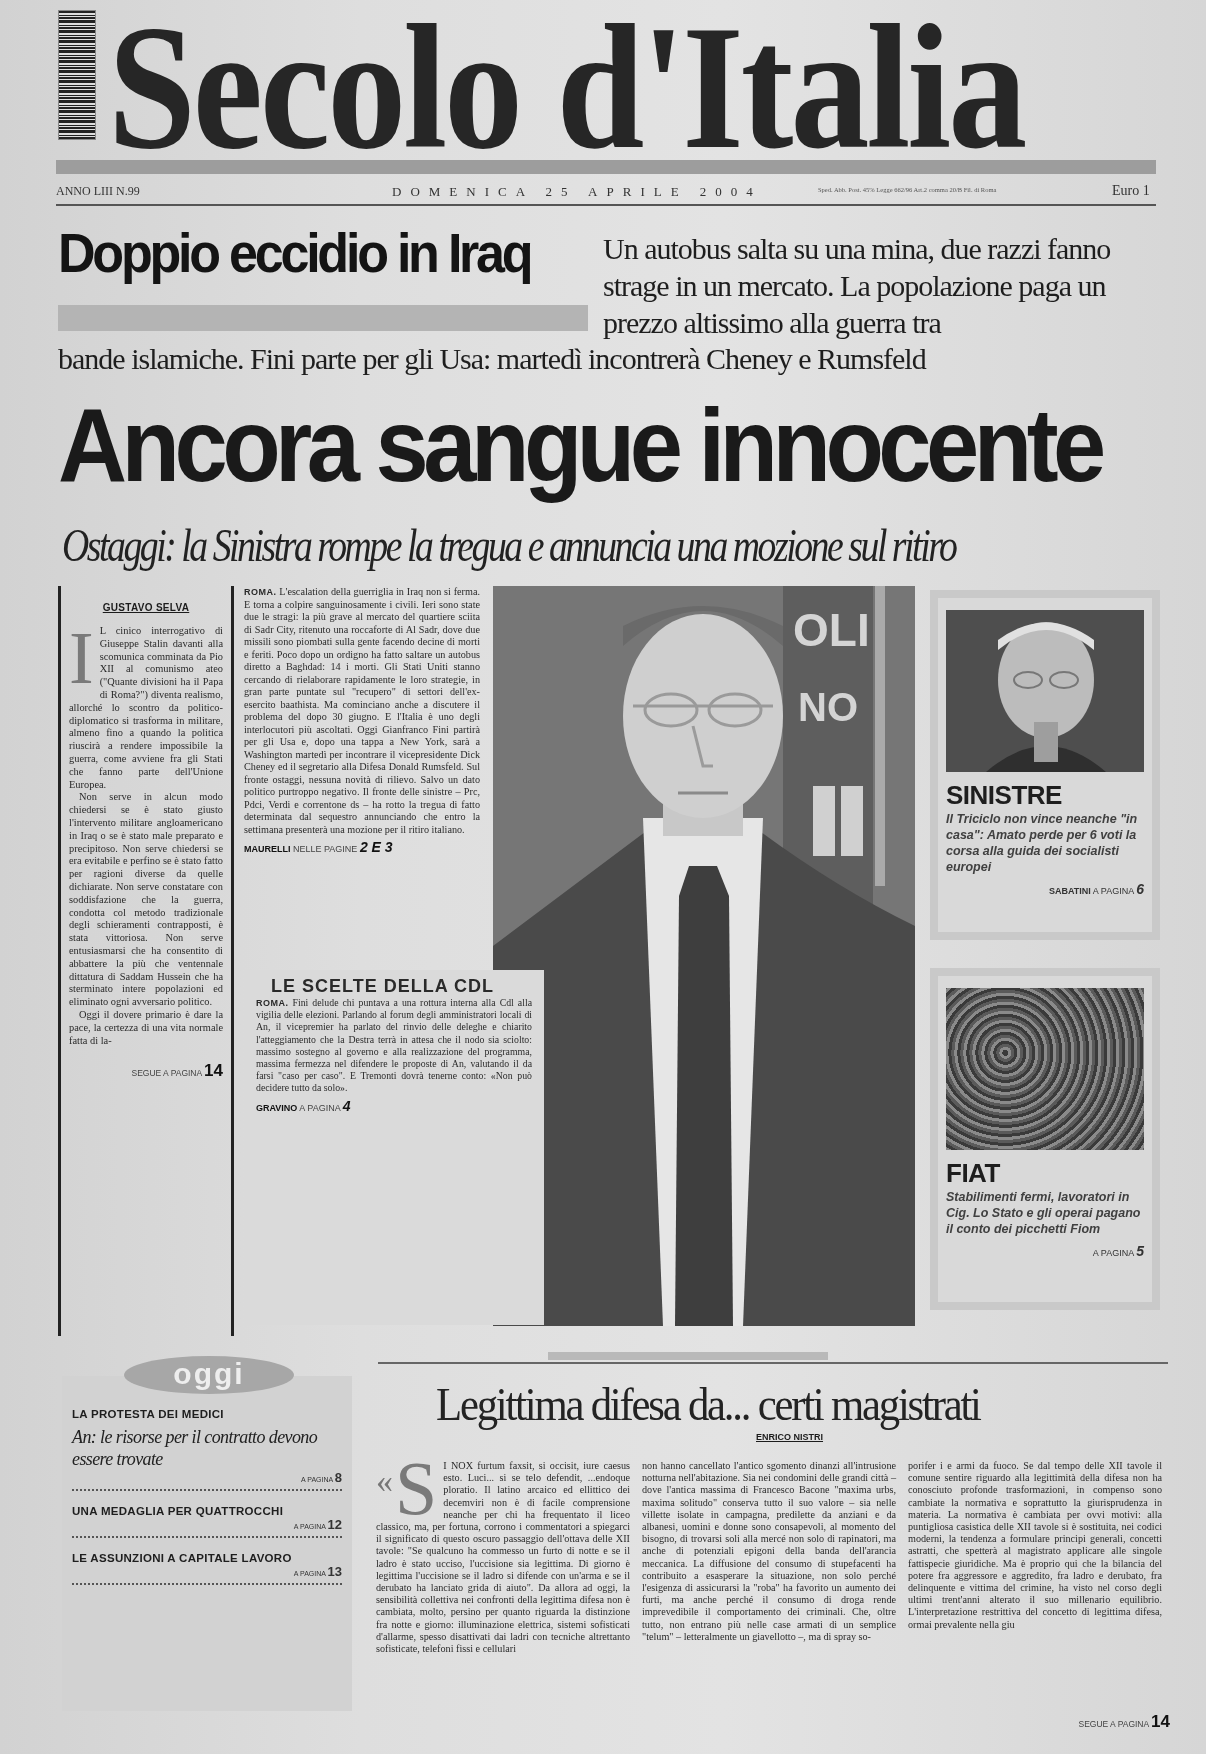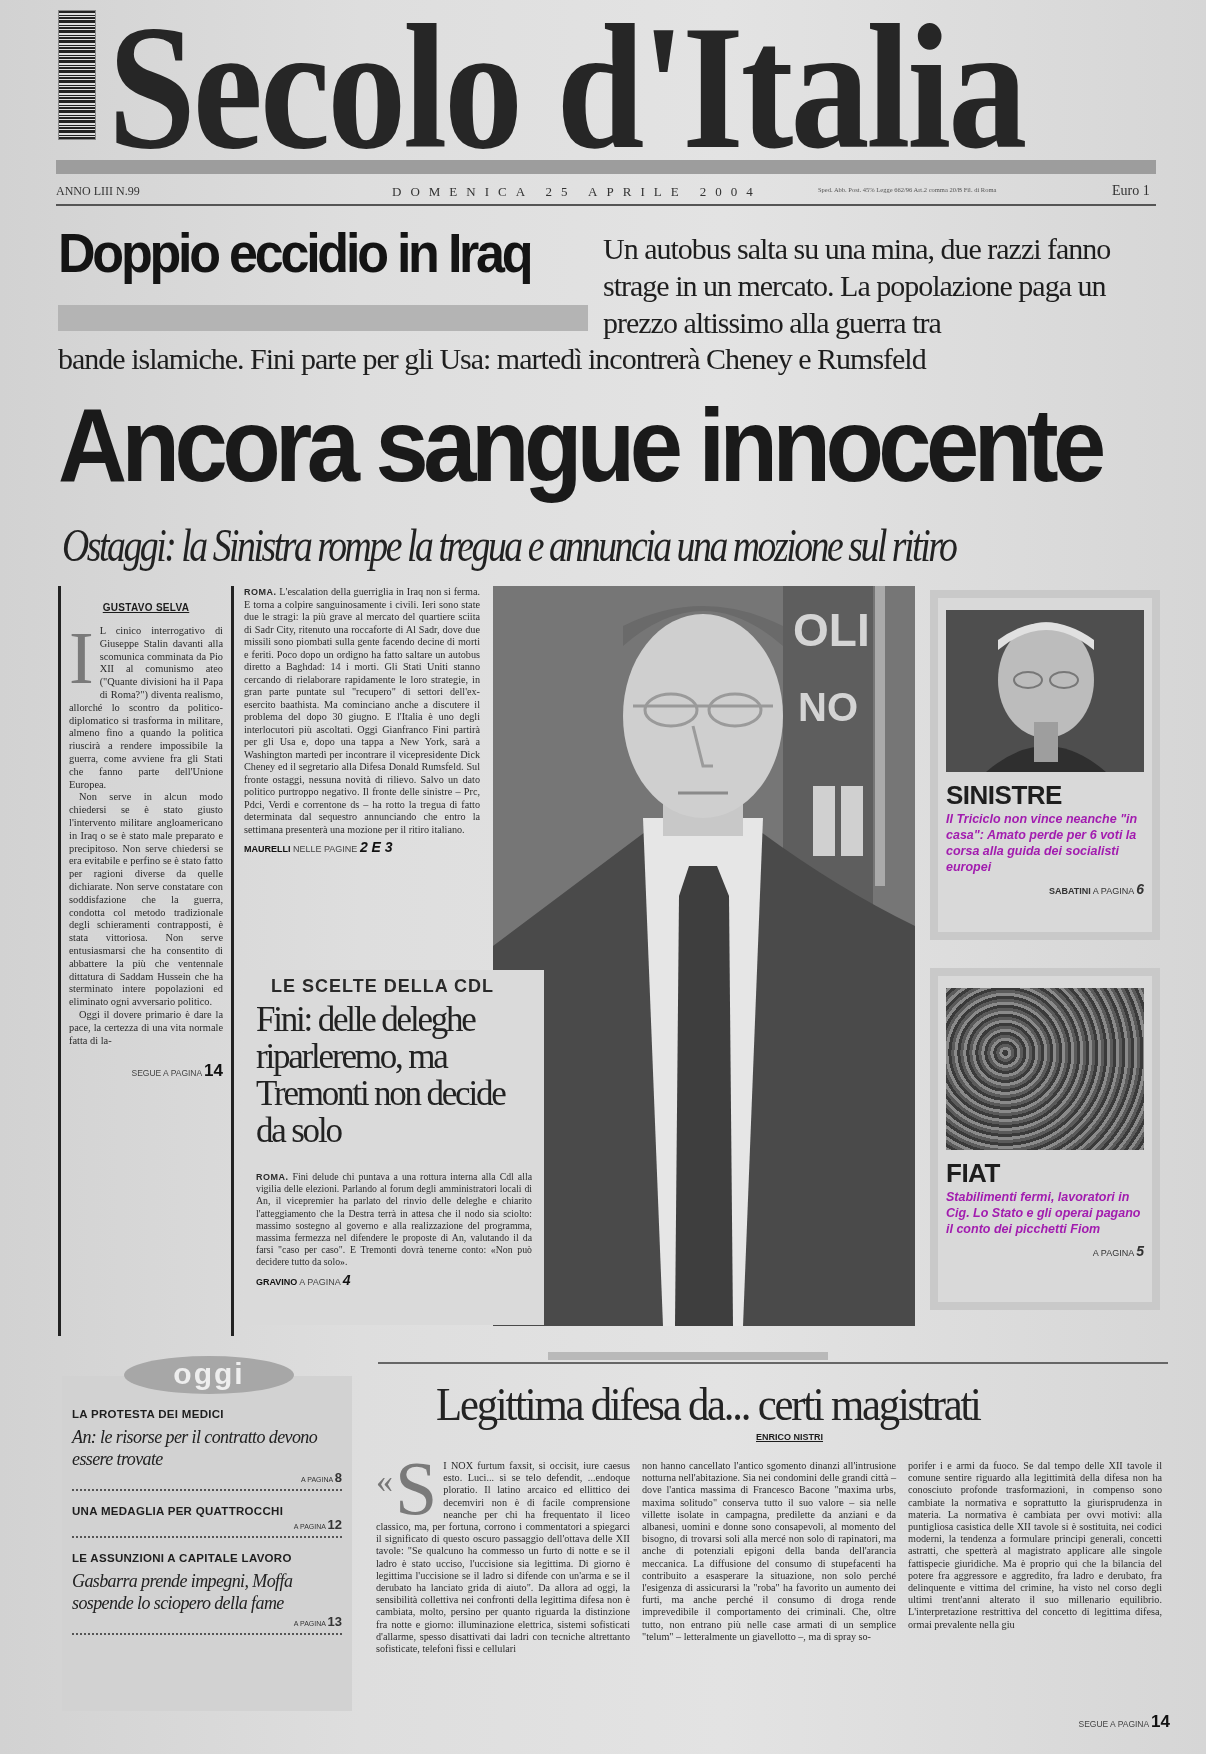--- a/index.html
+++ b/index.html
@@ -85,21 +85,21 @@
 
   
   .cdl-box { left: 244px; top: 970px; width: 300px; height: 355px; background: #dadada; padding: 6px 12px; }
   .cdl-kicker { font-family: "Liberation Sans", sans-serif; font-weight: 700; font-size: 18px; letter-spacing: 1px; color: #2a2a2a; margin-left: 15px; }
   .cdl-head { font-size: 35px; line-height: 37px; letter-spacing: -2.2px; color: #222; margin: 4px 0 22px; }
 
   
   .side-box { left: 930px; width: 230px; background: #d9d9d9; border: 8px solid #c9c9c9; padding: 12px 8px; }
   .side-box .thumb { width: 100%; height: 162px; background: #555; position: relative; overflow: hidden; }
   .side-kicker { font-family: "Liberation Sans", sans-serif; font-weight: 700; font-size: 26px; letter-spacing: -0.5px; margin-top: 8px; color: #1e1e1e; }
-  .side-text { font-family: "Liberation Sans", sans-serif; font-weight: 700; font-style: italic; font-size: 12.5px; line-height: 16px; color: #a21caf; }
+  .side-text { font-family: "Liberation Sans", sans-serif; font-weight: 700; font-style: italic; font-size: 12.5px; line-height: 16px; color: #404040; }
   .side-ref { font-family: "Liberation Sans", sans-serif; font-size: 9px; text-align: right; margin-top: 6px; color: #333; }
   .side-ref b.n { font-size: 14px; font-weight: 700; font-style: italic; }
 
   
   .oggi-badge { left: 124px; top: 1356px; width: 170px; height: 38px; border-radius: 50%;
     background: #a7a7a7; color: #eee; text-align: center;
     font-family: "Liberation Sans", sans-serif; font-weight: 700; font-size: 30px; line-height: 36px; letter-spacing: 2px; }
   .oggi-box { left: 62px; top: 1376px; width: 290px; height: 335px; background: #d2d2d2; padding: 32px 10px 0 10px; }
   .oggi-item { border-bottom: 2px dotted #555; padding-bottom: 4px; margin-bottom: 14px; }
   .oggi-kicker { font-family: "Liberation Sans", sans-serif; font-weight: 700; font-size: 11.5px; letter-spacing: 0.3px; color: #1e1e1e; }
@@ -187,21 +187,20 @@
   </div>
   <div class="ref">
     <b>MAURELLI</b>
     <span>NELLE PAGINE</span>
     <span class="num">2 E 3</span>
   </div>
 </div>
 
 <div class="abs cdl-box">
   <div class="cdl-kicker">LE SCELTE DELLA CDL</div>
-  <div class="cdl-head">Fini: delle deleghe riparleremo, ma Tremonti non decide da solo</div>
   <div class="body-text" style="font-size:9.8px;line-height:12.2px">
     <span class="dateline-roma">ROMA.</span>
     <span>Fini delude chi puntava a una rottura interna alla Cdl alla vigilia delle elezioni. Parlando al forum degli amministratori locali di An, il vicepremier ha parlato del rinvio delle deleghe e chiarito l'atteggiamento che la Destra terrà in attesa che il nodo sia sciolto: massimo sostegno al governo e alla realizzazione del programma, massima fermezza nel difendere le proposte di An, valutando il da farsi "caso per caso". E Tremonti dovrà tenerne conto: «Non può decidere tutto da solo».</span>
   </div>
   <div class="ref">
     <b>GRAVINO</b>
     <span>A PAGINA</span>
     <span class="num">4</span>
   </div>
 </div>
@@ -242,21 +241,20 @@
     <div class="oggi-kicker">LA PROTESTA DEI MEDICI</div>
     <div class="oggi-head">An: le risorse per il contratto devono essere trovate</div>
     <div class="oggi-ref"><span>A PAGINA</span> <b>8</b></div>
   </div>
   <div class="oggi-item">
     <div class="oggi-kicker">UNA MEDAGLIA PER QUATTROCCHI</div>
     <div class="oggi-ref"><span>A PAGINA</span> <b>12</b></div>
   </div>
   <div class="oggi-item">
     <div class="oggi-kicker">LE ASSUNZIONI A CAPITALE LAVORO</div>
-    <div class="oggi-head">Gasbarra prende impegni, Moffa sospende lo sciopero della fame</div>
     <div class="oggi-ref"><span>A PAGINA</span> <b>13</b></div>
   </div>
 </div>
 <div class="abs oggi-badge">oggi</div>
 
 <div class="abs bottom-rule2"></div>
 <div class="abs bottom-rule"></div>
 <div class="abs bottom-head">Legittima difesa da... certi magistrati</div>
 <div class="abs bottom-byline">ENRICO NISTRI</div>
 

